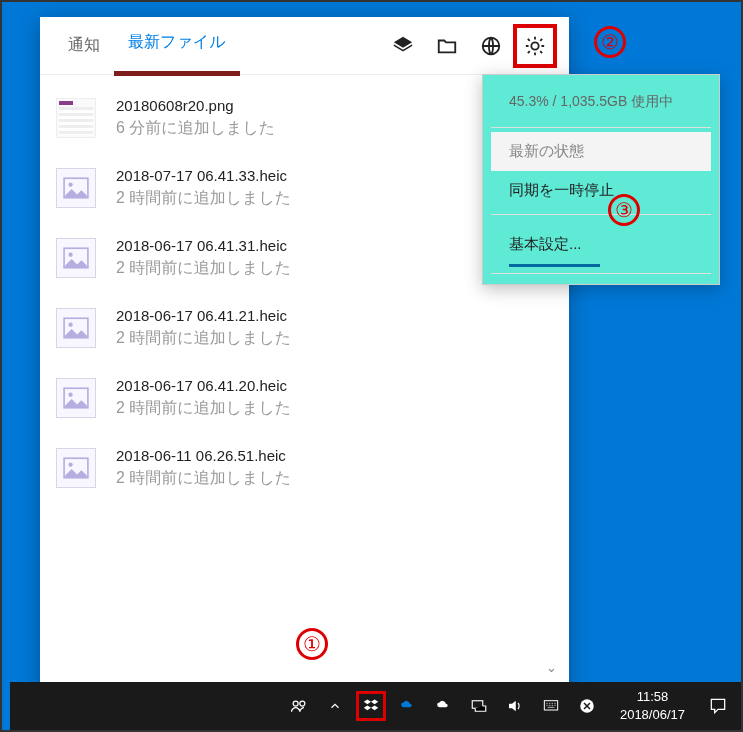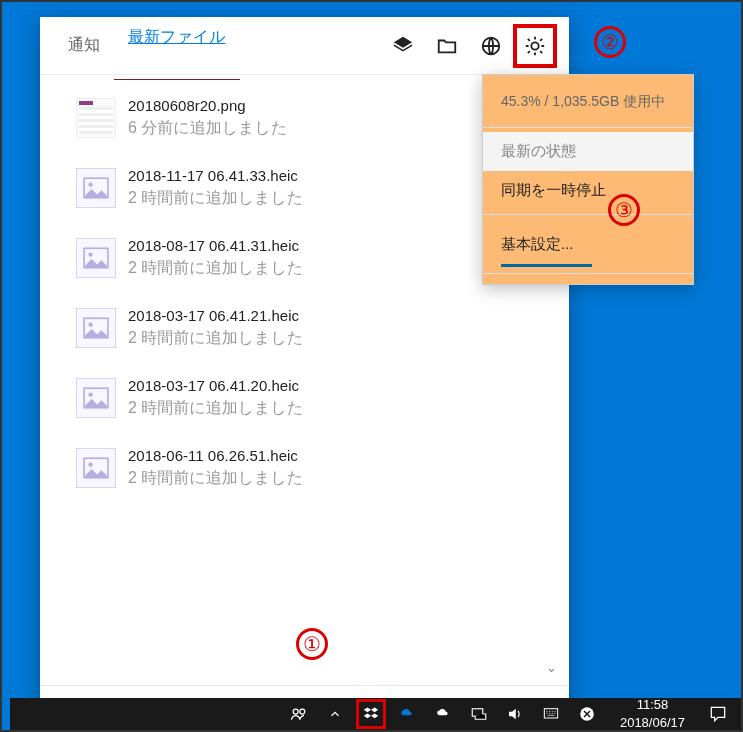--- a/index.html
+++ b/index.html
@@ -28,44 +28,43 @@
   border-bottom: 1px solid #eee;
 }
 .tab {
   font-size: 16px;
   color: #666;
   padding: 16px 14px;
   cursor: pointer;
 }
 .tab.active {
   color: #007ee5;
-  border-bottom: 1px solid #7f1d1d;
-  padding-bottom: 31px;
-  text-decoration: underline;
+  border-bottom: 5px solid #7f1d1d;
+  padding-bottom: 18px;
 }
 .header-spacer { flex: 1; }
 .header-icon {
   width: 44px; height: 44px;
   display: flex; align-items: center; justify-content: center;
   cursor: pointer;
 }
 .gear-box {
   border: 4px solid #d00;
   padding: 1px;
 }
 .file-list {
   flex: 1;
   overflow-y: auto;
   padding: 8px 0;
 }
 .file-item {
   display: flex;
   align-items: center;
-  padding: 14px 36px;
-  gap: 12px;
+  padding: 14px 16px;
+  gap: 20px;
 }
 .thumb {
   width: 40px; height: 40px;
   border: 1px solid #d6d6e8;
   background: #f8f6ff;
   display: flex; align-items: center; justify-content: center;
 }
 .thumb svg { width: 26px; height: 22px; }
 .thumb-png {
   width: 40px; height: 40px;
@@ -100,25 +99,25 @@
   align-items: center;
   padding: 0 18px;
   font-size: 15px;
   color: #333;
   gap: 12px;
 }
 .status-bar svg { width: 18px; height: 18px; }
 .context-menu {
   position: absolute;
   left: 480px; top: 72px;
-  width: 212px;
-  background: #fdba74;
+  width: 238px;
+  background: #5eead4;
   border: 1px solid #ccc;
   box-shadow: 0 4px 16px rgba(0,0,0,0.25);
-  padding: 6px 0;
+  padding: 6px 8px;
 }
 .menu-item {
   padding: 10px 18px;
   font-size: 15px;
   color: #222;
   cursor: pointer;
 }
 .menu-item.usage { color: #666; font-size: 14px; padding-top: 12px; padding-bottom: 12px; }
 .menu-item.disabled { color: #888; background: #f4f4f4; }
 .menu-sep { height: 1px; background: #e0e0e0; margin: 4px 0; }
@@ -133,21 +132,21 @@
   width: 32px; height: 32px;
   border: 3px solid #d00;
   border-radius: 50%;
   display: flex; align-items: center; justify-content: center;
   color: #d00; font-size: 20px; font-family: serif;
   background: transparent;
 }
 .taskbar {
   position: absolute;
   left: 8px; right: 0; bottom: 0;
-  height: 32px;
+  height: 48px;
   background: #1a1a1a;
   display: flex;
   align-items: center;
   padding: 0 8px;
   color: #fff;
   margin-top: 28px;
 }
 .taskbar-spacer { flex: 1; }
 .tray { display: flex; align-items: center; gap: 6px; }
 .tray-icon {
@@ -208,60 +207,60 @@
     </div>
     <div class="file-item">
       <div class="thumb">
           <svg viewBox="0 0 24 20">
             <rect x="1" y="1" width="22" height="18" fill="none" stroke="#b5aee0" stroke-width="1.5"></rect>
             <circle cx="7" cy="7" r="2" fill="#b5aee0"></circle>
             <path d="M2 17l6-6 5 5 4-4 5 5v2H2z" fill="#b5aee0"></path>
           </svg>
         </div>
       <div class="file-meta">
-        <div class="file-name">2018-11-17 06.41.33.heic</div>
-        <div class="file-sub">2 時間前に追加しました</div>
-      </div>
-    </div>
-    <div class="file-item">
-      <div class="thumb">
-          <svg viewBox="0 0 24 20">
-            <rect x="1" y="1" width="22" height="18" fill="none" stroke="#b5aee0" stroke-width="1.5"></rect>
-            <circle cx="7" cy="7" r="2" fill="#b5aee0"></circle>
-            <path d="M2 17l6-6 5 5 4-4 5 5v2H2z" fill="#b5aee0"></path>
-          </svg>
-        </div>
-      <div class="file-meta">
-        <div class="file-name">2018-08-17 06.41.31.heic</div>
-        <div class="file-sub">2 時間前に追加しました</div>
-      </div>
-    </div>
-    <div class="file-item">
-      <div class="thumb">
-          <svg viewBox="0 0 24 20">
-            <rect x="1" y="1" width="22" height="18" fill="none" stroke="#b5aee0" stroke-width="1.5"></rect>
-            <circle cx="7" cy="7" r="2" fill="#b5aee0"></circle>
-            <path d="M2 17l6-6 5 5 4-4 5 5v2H2z" fill="#b5aee0"></path>
-          </svg>
-        </div>
-      <div class="file-meta">
-        <div class="file-name">2018-03-17 06.41.21.heic</div>
-        <div class="file-sub">2 時間前に追加しました</div>
-      </div>
-    </div>
-    <div class="file-item">
-      <div class="thumb">
-          <svg viewBox="0 0 24 20">
-            <rect x="1" y="1" width="22" height="18" fill="none" stroke="#b5aee0" stroke-width="1.5"></rect>
-            <circle cx="7" cy="7" r="2" fill="#b5aee0"></circle>
-            <path d="M2 17l6-6 5 5 4-4 5 5v2H2z" fill="#b5aee0"></path>
-          </svg>
-        </div>
-      <div class="file-meta">
-        <div class="file-name">2018-03-17 06.41.20.heic</div>
+        <div class="file-name">2018-07-17 06.41.33.heic</div>
+        <div class="file-sub">2 時間前に追加しました</div>
+      </div>
+    </div>
+    <div class="file-item">
+      <div class="thumb">
+          <svg viewBox="0 0 24 20">
+            <rect x="1" y="1" width="22" height="18" fill="none" stroke="#b5aee0" stroke-width="1.5"></rect>
+            <circle cx="7" cy="7" r="2" fill="#b5aee0"></circle>
+            <path d="M2 17l6-6 5 5 4-4 5 5v2H2z" fill="#b5aee0"></path>
+          </svg>
+        </div>
+      <div class="file-meta">
+        <div class="file-name">2018-06-17 06.41.31.heic</div>
+        <div class="file-sub">2 時間前に追加しました</div>
+      </div>
+    </div>
+    <div class="file-item">
+      <div class="thumb">
+          <svg viewBox="0 0 24 20">
+            <rect x="1" y="1" width="22" height="18" fill="none" stroke="#b5aee0" stroke-width="1.5"></rect>
+            <circle cx="7" cy="7" r="2" fill="#b5aee0"></circle>
+            <path d="M2 17l6-6 5 5 4-4 5 5v2H2z" fill="#b5aee0"></path>
+          </svg>
+        </div>
+      <div class="file-meta">
+        <div class="file-name">2018-06-17 06.41.21.heic</div>
+        <div class="file-sub">2 時間前に追加しました</div>
+      </div>
+    </div>
+    <div class="file-item">
+      <div class="thumb">
+          <svg viewBox="0 0 24 20">
+            <rect x="1" y="1" width="22" height="18" fill="none" stroke="#b5aee0" stroke-width="1.5"></rect>
+            <circle cx="7" cy="7" r="2" fill="#b5aee0"></circle>
+            <path d="M2 17l6-6 5 5 4-4 5 5v2H2z" fill="#b5aee0"></path>
+          </svg>
+        </div>
+      <div class="file-meta">
+        <div class="file-name">2018-06-17 06.41.20.heic</div>
         <div class="file-sub">2 時間前に追加しました</div>
       </div>
     </div>
     <div class="file-item">
       <div class="thumb">
           <svg viewBox="0 0 24 20">
             <rect x="1" y="1" width="22" height="18" fill="none" stroke="#b5aee0" stroke-width="1.5"></rect>
             <circle cx="7" cy="7" r="2" fill="#b5aee0"></circle>
             <path d="M2 17l6-6 5 5 4-4 5 5v2H2z" fill="#b5aee0"></path>
           </svg>

